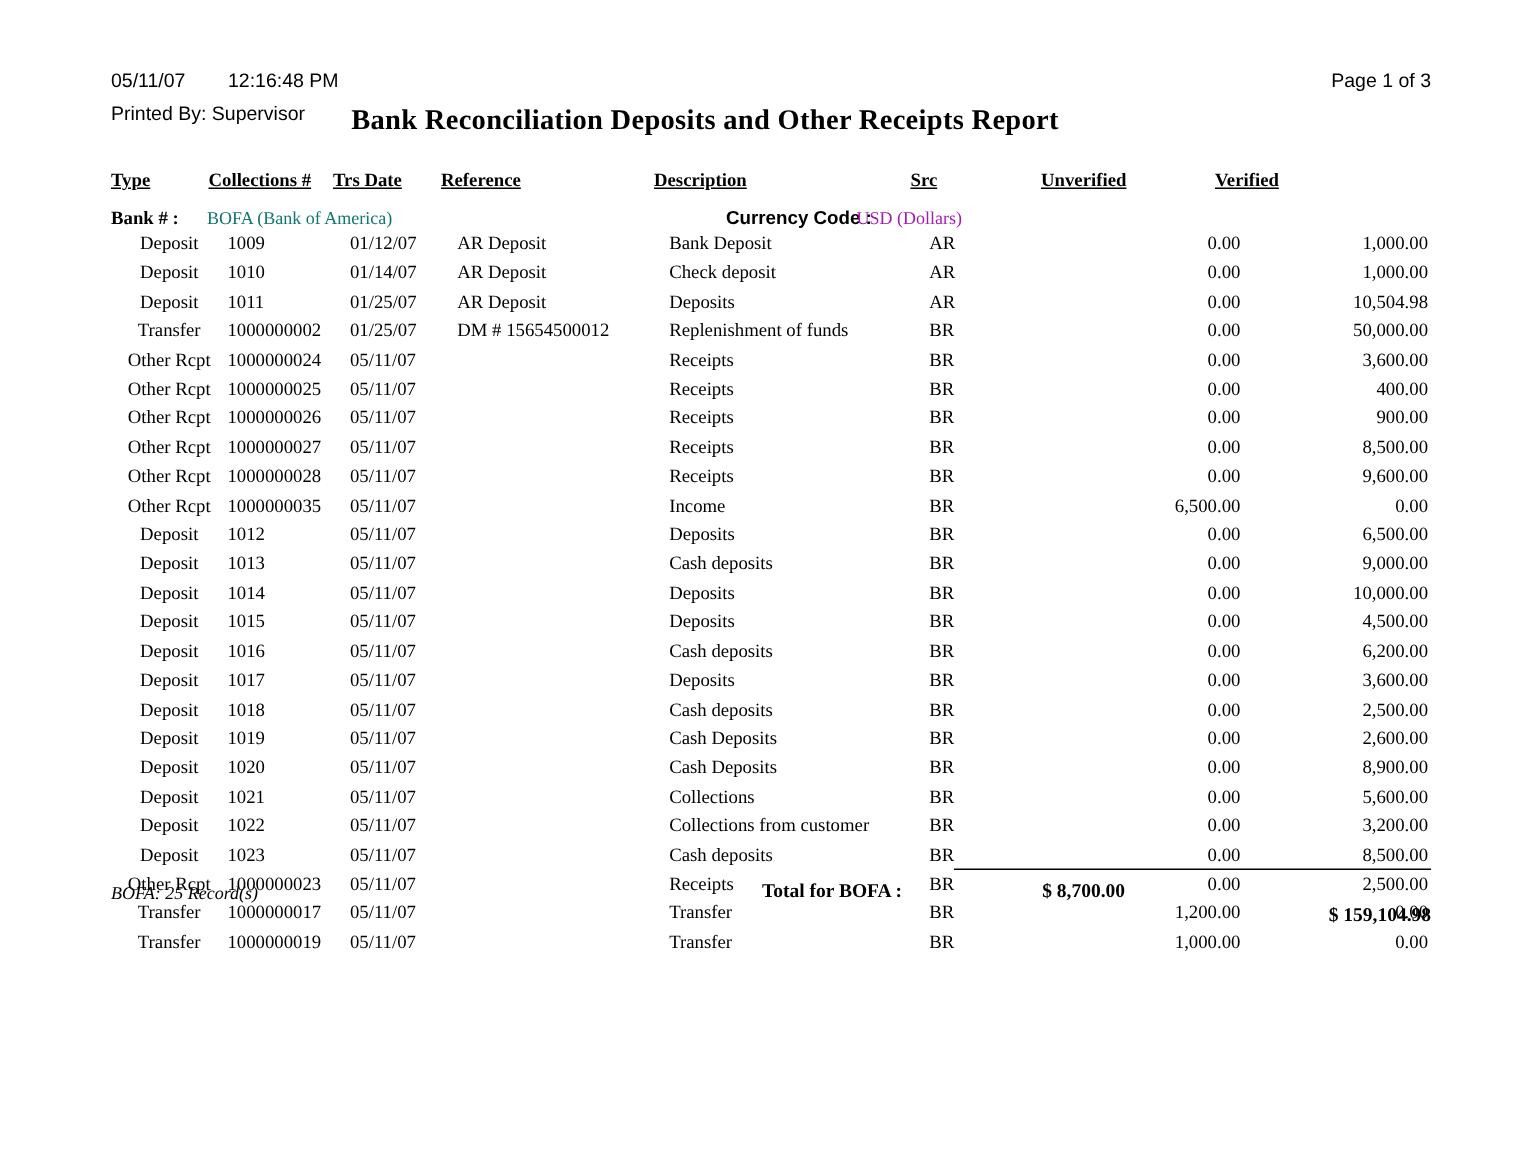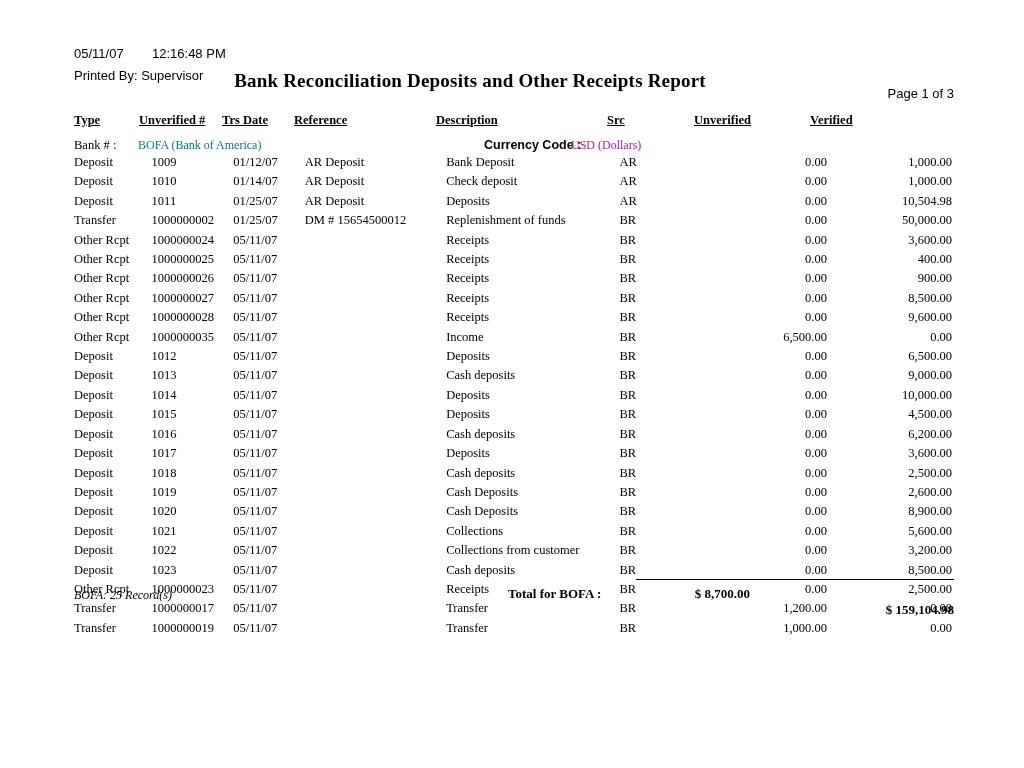--- a/index.html
+++ b/index.html
@@ -50,21 +50,20 @@
     font-family: "Liberation Serif", serif;
     font-weight: bold;
     font-size: 13px;
     letter-spacing: 0.3px;
   }
   .hdr-page {
     position: absolute;
     right: 0; top: 0;
     font-family: "Liberation Sans", sans-serif;
     font-size: 13px;
-    margin-top: 40px;
   }
   .hdr-printed {
     position: absolute;
     left: 74px;
     top: 68px;
     font-family: "Liberation Sans", sans-serif;
     font-size: 13px;
   }
   .report-title {
     position: absolute;
@@ -94,21 +93,21 @@
     position: absolute;
     top: 138px;
     left: 74px;
     width: 880px;
     height: 16px;
     font-size: 12.5px;
   }
   .bank-label {
     position: absolute;
     left: 0; top: 0;
-    font-weight: normal;
+    font-weight: bold;
     font-family: "Liberation Serif", serif;
     font-size: 12.5px;
   }
   .bank-name {
     position: absolute;
     left: 64px; top: 0;
     color: #0f766e;
     font-family: "Liberation Serif", serif;
     font-size: 12px;
   }
@@ -137,21 +136,21 @@
     font-family: "Liberation Serif", serif;
     font-size: 12.5px;
   }
   .data-table td {
     padding: 0;
     height: 19.4px;
     line-height: 19.4px;
     white-space: nowrap;
     vertical-align: top;
   }
-  .c-type    { width: 78px; }
+  .c-type    { width: 78px; text-align: center; }
   .c-trn     { width: 82px; }
   .c-date    { width: 72px; }
   .c-ref     { width: 142px; }
   .c-desc    { width: 174px; }
   .c-src     { width: 90px; }
   .c-unver   { width: 120px; text-align: right; padding-right: 14px !important; }
   .c-ver     { width: 112px; text-align: right; padding-right: 2px !important; }
 
   
   .totals-rule {
@@ -206,21 +205,21 @@
 
   <div class="hdr-line1">
     <span class="hdr-date">05/11/07</span>
     <span class="hdr-time">12:16:48 PM</span>
     <span class="hdr-page">Page 1 of  3</span>
   </div>
   <div class="hdr-printed">Printed By: Supervisor</div>
   <div class="report-title">Bank Reconciliation Deposits and Other Receipts Report</div>
 
   <div class="col-hdr" style="left:74px;">Type</div>
-  <div class="col-hdr" style="left:139px;">Unverified #</div>
+  <div class="col-hdr" style="left:139px;">Collections #</div>
   <div class="col-hdr" style="left:222px;">Trs Date</div>
   <div class="col-hdr" style="left:294px;">Reference</div>
   <div class="col-hdr" style="left:436px;">Description</div>
   <div class="col-hdr" style="left:607px;">Src</div>
   <div class="col-hdr" style="left:694px;">Unverified</div>
   <div class="col-hdr" style="left:810px;">Verified</div>
 
   <div class="bank-line">
     <span class="bank-label">Bank # :</span>
     <span class="bank-name">BOFA (Bank of America)</span>

